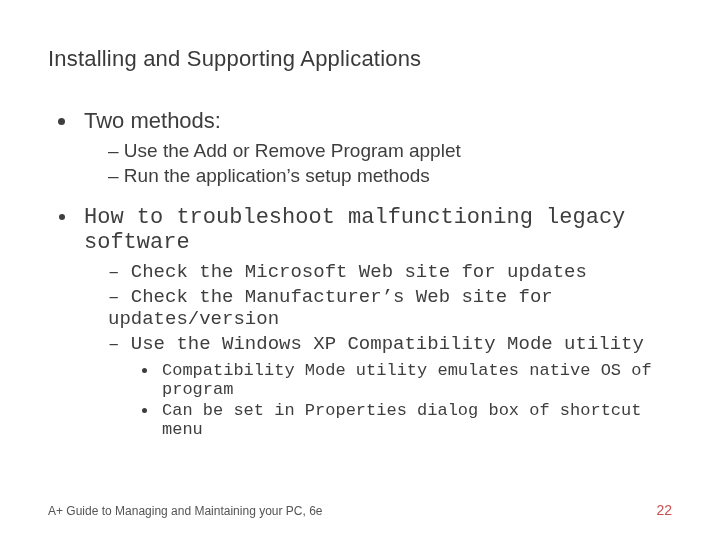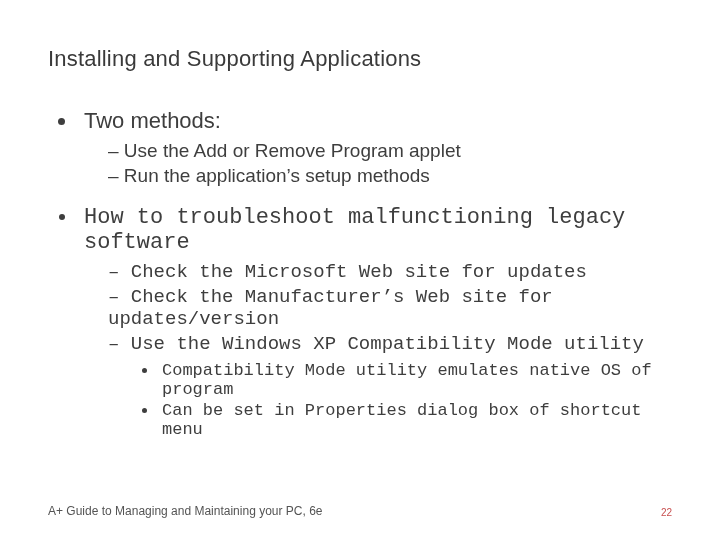--- a/index.html
+++ b/index.html
@@ -8,21 +8,21 @@
   .title { font-size: 22px; font-weight: 400; color: #3a3a3a; margin-bottom: 36px; text-align: left; letter-spacing: 0.2px; }
   .lvl1 { list-style: disc; margin-left: 30px; font-size: 22px; color: #3e3e3e; }
   .lvl1 > li { margin-bottom: 4px; padding-left: 6px; }
   .lvl1 > li + li { margin-top: 18px; font-family: Liberation Mono, monospace; }
   .lvl2 { list-style: none; margin: 6px 0 0 24px; font-size: 19px; color: #3e3e3e; }
   .lvl2 > li { margin-bottom: 3px; }
   .lvl2 > li::before { content: "– "; color: #3e3e3e; }
   .lvl3 { list-style: disc; margin: 6px 0 0 50px; font-size: 17px; color: #3e3e3e; }
   .lvl3 > li { margin-bottom: 2px; padding-left: 4px; }
   .footer { position: absolute; left: 48px; bottom: 22px; font-size: 12px; color: #545454; }
-  .pagenum { position: absolute; right: 48px; bottom: 22px; font-size: 10px; color: #c85050; }
+  .pagenum { position: absolute; right: 48px; bottom: 22px; font-size: 14px; color: #c85050; }
 </style>
 </head>
 <body>
 
 <div class="slide">
   <h1 class="title">Installing and Supporting Applications</h1>
 
   <ul class="lvl1">
     <li>
       <span>Two methods:</span>

